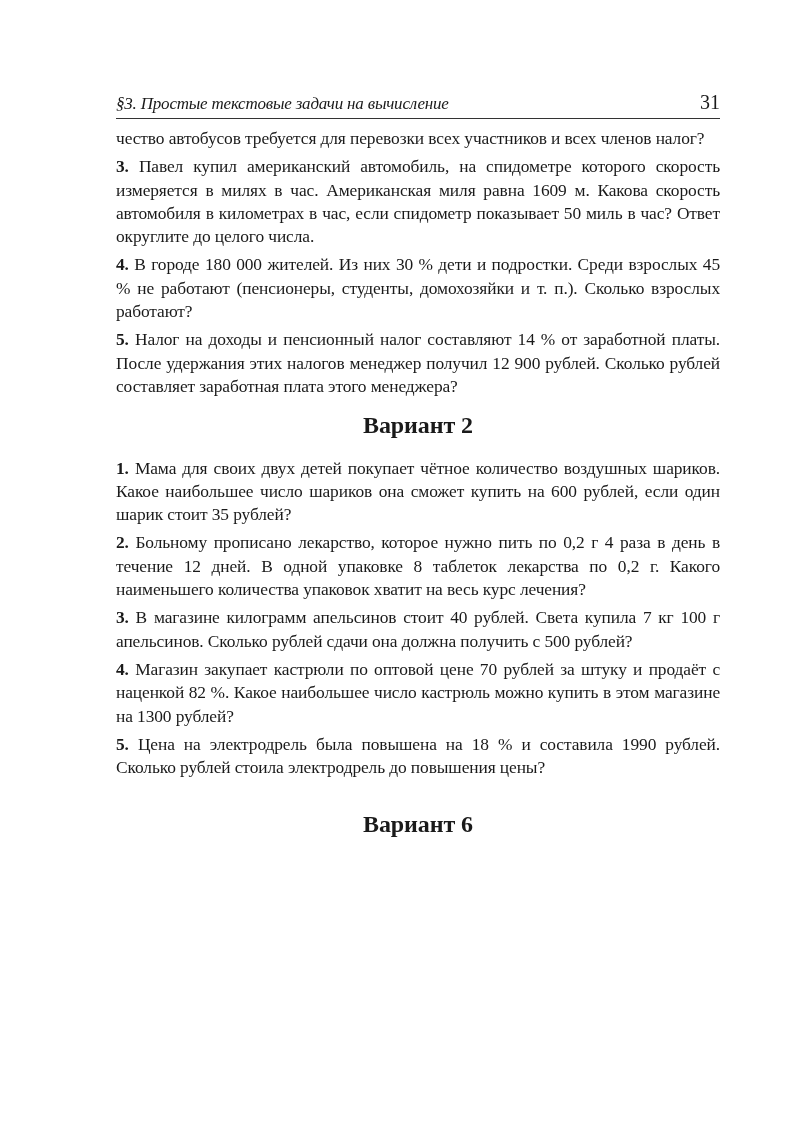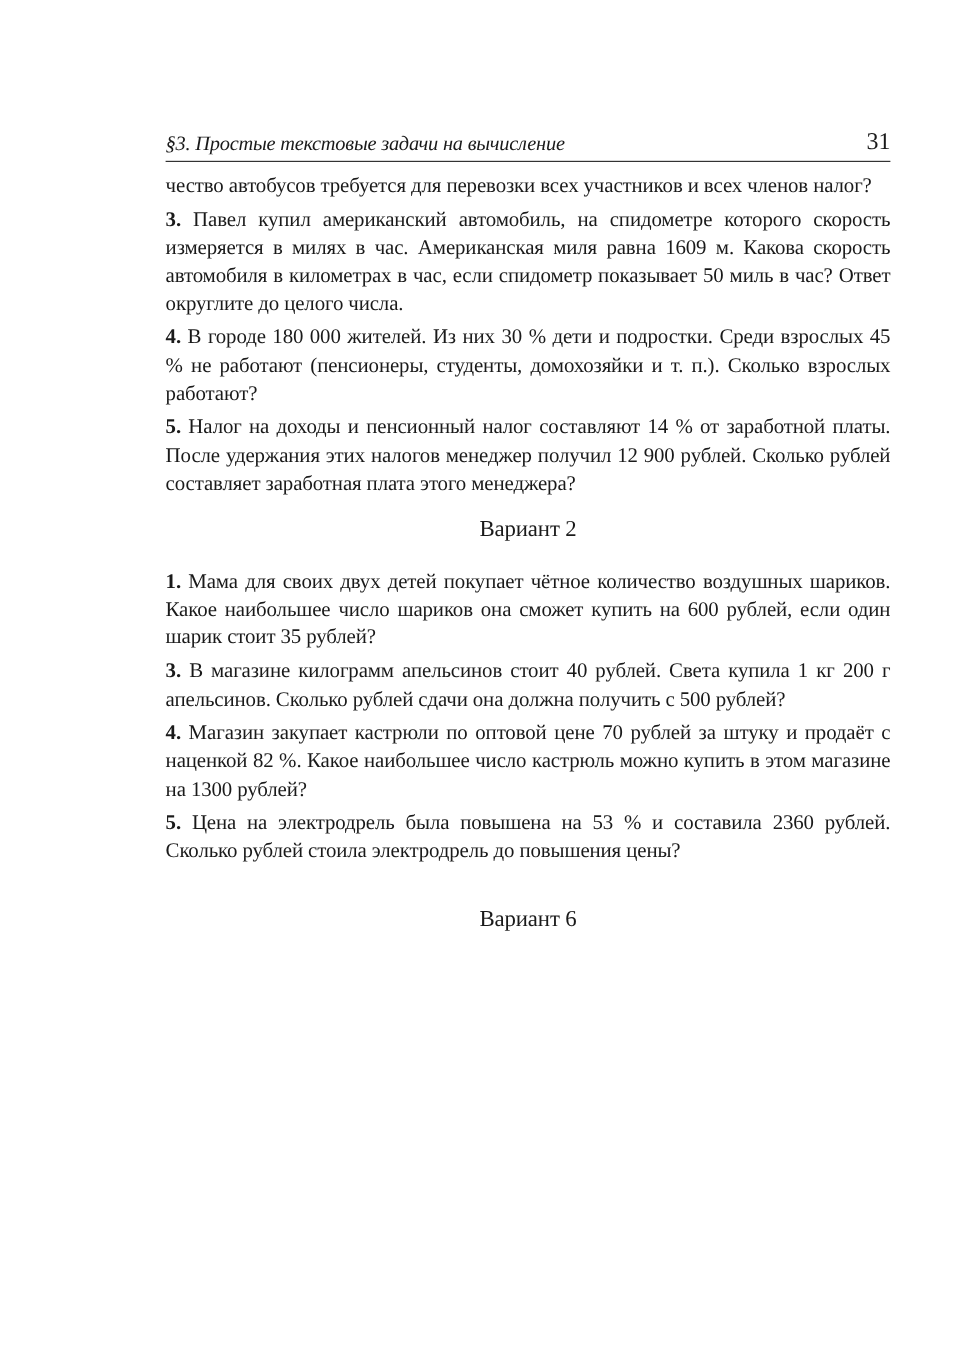--- a/index.html
+++ b/index.html
@@ -11,23 +11,22 @@
     width: 800px;
     height: 1130px;
     position: relative;
     overflow: hidden;
     font-family: "Liberation Serif", "DejaVu Serif", serif;
     color: #1a1a1a;
   }
   .page {
     position: absolute;
     left: 116px;
-    top: 108px;
+    top: 92px;
     width: 604px;
-    margin-left: 22px;
   }
   .running-header {
     display: flex;
     justify-content: space-between;
     align-items: flex-end;
     border-bottom: 1.5px solid #333;
     padding-bottom: 4px;
     height: 22px;
   }
   .running-title {
@@ -47,22 +46,22 @@
   }
   .para {
     margin: 0 0 5px 0;
     text-align: justify;
   }
   .para .num {
     font-weight: bold;
   }
   .variant-heading {
     text-align: center;
-    font-weight: normal;
-    font-size: 19px;
+    font-weight: bold;
+    font-size: 24px;
     margin: 16px 0 19px 0;
   }
   .variant-heading.v3 {
     margin-top: 34px;
     margin-bottom: 17px;
   }
 </style>
 </head>
 <body>
 
@@ -75,20 +74,21 @@
   <div class="content">
     <p class="para">чество автобусов требуется для перевозки всех участников и всех членов налог?</p>
 
     <p class="para"><span class="num">3.</span><span> Павел купил американский автомобиль, на спидометре которого скорость измеряется в милях в час. Американская миля равна 1609 м. Какова скорость автомобиля в километрах в час, если спидометр показывает 50 миль в час? Ответ округлите до целого числа.</span></p>
     <p class="para"><span class="num">4.</span><span> В городе 180 000 жителей. Из них 30 % дети и подростки. Среди взрослых 45 % не работают (пенсионеры, студенты, домохозяйки и т. п.). Сколько взрослых работают?</span></p>
     <p class="para"><span class="num">5.</span><span> Налог на доходы и пенсионный налог составляют 14 % от заработной платы. После удержания этих налогов менеджер получил 12 900 рублей. Сколько рублей составляет заработная плата этого менеджера?</span></p>
 
     <div class="variant-heading">Вариант 2</div>
 
     <p class="para"><span class="num">1.</span><span> Мама для своих двух детей покупает чётное количество воздушных шариков. Какое наибольшее число шариков она сможет купить на 600 рублей, если один шарик стоит 35 рублей?</span></p>
-    <p class="para"><span class="num">3.</span><span> В магазине килограмм апельсинов стоит 40 рублей. Света купила 1 кг 200 г апельсинов. Сколько рублей сдачи она должна получить с 500 рублей?</span></p>
+    <p class="para"><span class="num">2.</span><span> Больному прописано лекарство, которое нужно пить по 0,2 г 4 раза в день в течение 12 дней. В одной упаковке 8 таблеток лекарства по 0,2 г. Какого наименьшего количества упаковок хватит на весь курс лечения?</span></p>
+    <p class="para"><span class="num">3.</span><span> В магазине килограмм апельсинов стоит 40 рублей. Света купила 7 кг 100 г апельсинов. Сколько рублей сдачи она должна получить с 500 рублей?</span></p>
     <p class="para"><span class="num">4.</span><span> Магазин закупает кастрюли по оптовой цене 70 рублей за штуку и продаёт с наценкой 82 %. Какое наибольшее число кастрюль можно купить в этом магазине на 1300 рублей?</span></p>
-    <p class="para"><span class="num">5.</span><span> Цена на электродрель была повышена на 53 % и составила 2360 рублей. Сколько рублей стоила электродрель до повышения цены?</span></p>
+    <p class="para"><span class="num">5.</span><span> Цена на электродрель была повышена на 18 % и составила 1990 рублей. Сколько рублей стоила электродрель до повышения цены?</span></p>
 
     <div class="variant-heading v3">Вариант 6</div>
 
   </div>
 </div>
 
 </body></html>

